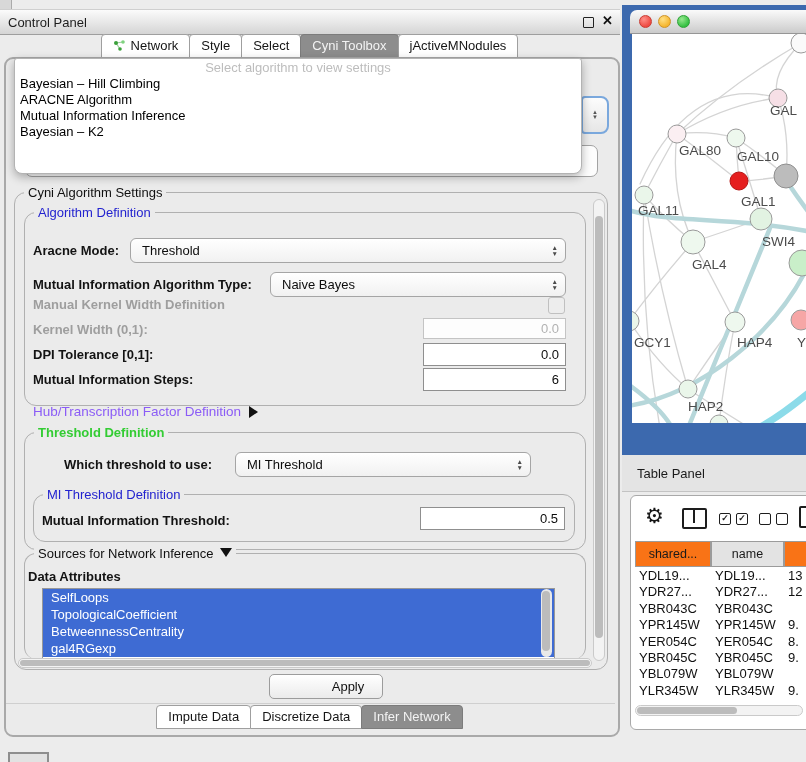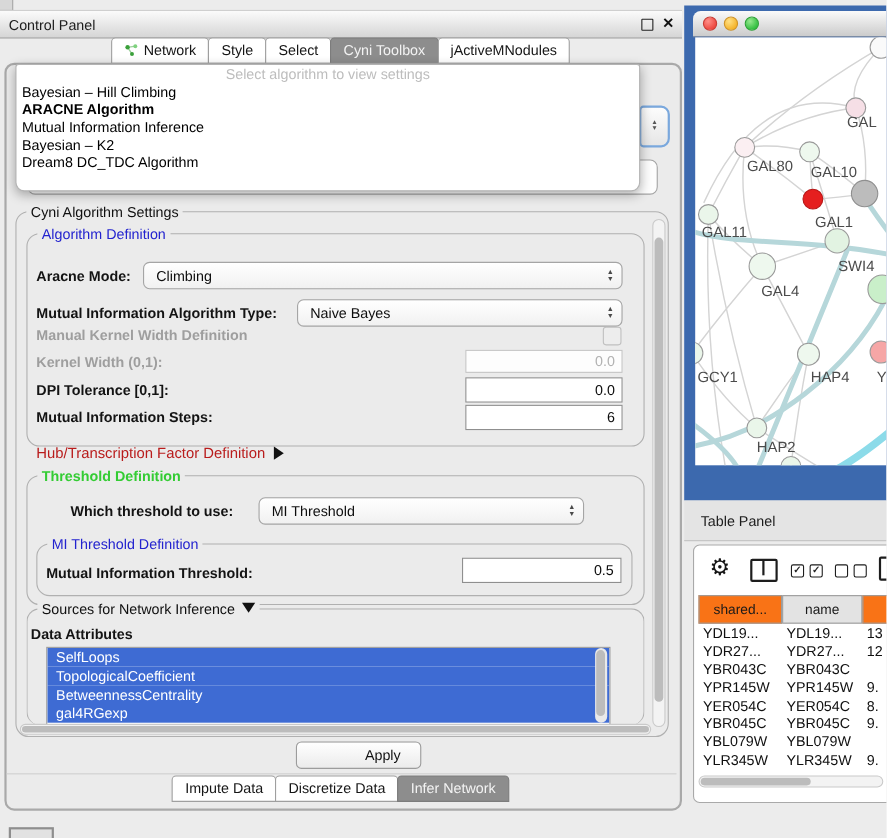--- a/index.html
+++ b/index.html
@@ -27,21 +27,21 @@
   #bg-combo{left:25px;top:145px;width:558px;height:30px;background:#fdfdfd;border:1px solid #a3a3a3;border-radius:7px;
             display:flex;align-items:center;padding-left:13px;font-size:13px;color:#9d9d9d;z-index:1;}
   #bg-spinner{left:581px;top:96px;width:24px;height:34px;border:2px solid #7aa8dd;border-radius:4px 8px 8px 4px;
               background:linear-gradient(#fcfcfc,#e6e6e6);z-index:1;display:flex;flex-direction:column;
               align-items:center;justify-content:center;font-size:6px;line-height:5px;color:#555;}
   
   #algo-dropdown{left:14px;top:58px;width:566px;height:114px;background:#fff;border:1px solid #b3b3b3;
                  border-radius:3px 3px 8px 8px;box-shadow:0 3px 10px rgba(0,0,0,0.30);z-index:5;overflow:hidden;}
   #dd-prompt{height:17px;line-height:17px;text-align:center;font-size:13px;color:#bdbdbd;}
   .algo-item{height:16px;line-height:16px;padding-left:5px;font-size:13px;color:#000;white-space:nowrap;}
-  .algo-item.bold{font-weight:bold;}
+  .algo-item.bold{font-weight:normal;}
   
   .group{position:absolute;border:1px solid #b0b0b0;border-radius:12px;}
   .gtitle{position:absolute;top:-8px;left:9px;background:#ebebeb;padding:0 4px;font-size:13px;color:#101010;white-space:nowrap;}
   .gtitle.blue{color:#2323cf;}
   .gtitle.green{color:#33cc33;font-weight:bold;}
   .lbl{position:absolute;font-size:13px;font-weight:bold;color:#131313;white-space:nowrap;}
   .lbl.dis{color:#9e9e9e;}
   .combo{position:absolute;background:linear-gradient(#ffffff,#f1f1f1);border:1px solid #a5a5a5;border-radius:6px;
          font-size:13px;color:#0d0d0d;display:flex;align-items:center;padding-left:11px;box-sizing:border-box;}
   .combo .spin{margin-left:auto;padding:0 7px;display:flex;flex-direction:column;align-items:center;
@@ -150,38 +150,37 @@
       <span>▼</span>
     </div>
 
   <div id="algo-dropdown" class="abs">
     <div id="dd-prompt">Select algorithm to view settings</div>
     <div id="algo-list">
         <div class="algo-item">Bayesian – Hill Climbing</div>
         <div class="algo-item bold">ARACNE Algorithm</div>
         <div class="algo-item">Mutual Information Inference</div>
         <div class="algo-item">Bayesian – K2</div>
-        <div class="algo-item">Dream8 DC_TDC Algorithm</div>
       </div>
   </div>
 
   <div class="group" style="left:14px;top:192px;width:592px;height:476px;">
     <span class="gtitle">Cyni Algorithm Settings</span>
   </div>
 
   <div class="sb-track abs" style="left:593px;top:199px;width:12px;height:462px;">
     <div class="sb-thumb" style="left:1px;top:16px;width:8px;height:422px;"></div>
   </div>
 
   <div class="group" style="left:24px;top:212px;width:560px;height:192px;">
     <span class="gtitle blue">Algorithm Definition</span>
   </div>
   <span class="lbl" style="left:33px;top:243px;">Aracne Mode:</span>
   <div class="combo" style="left:130px;top:238px;width:436px;height:25px;">
-    <span>Climbing</span>
+    <span>Threshold</span>
     <span class="spin">
         <span>▲</span>
         <span>▼</span>
       </span>
   </div>
   <span class="lbl" style="left:33px;top:277px;">Mutual Information Algorithm Type:</span>
   <div class="combo" style="left:270px;top:272px;width:296px;height:25px;">
     <span>Naive Bayes</span>
     <span class="spin">
         <span>▲</span>
@@ -196,21 +195,21 @@
   </div>
   <span class="lbl" style="left:33px;top:347px;">DPI Tolerance [0,1]:</span>
   <div class="field" style="left:423px;top:343px;width:143px;height:23px;">
     <span>0.0</span>
   </div>
   <span class="lbl" style="left:33px;top:372px;">Mutual Information Steps:</span>
   <div class="field" style="left:423px;top:368px;width:143px;height:23px;">
     <span>6</span>
   </div>
 
-  <div class="abs" style="left:33px;top:404px;font-size:13.5px;color:#b91c1c;text-align:center;">
+  <div class="abs" style="left:33px;top:404px;font-size:13.5px;color:#8b5cf6;text-align:center;">
     <span>Hub/Transcription Factor Definition</span><span class="tri-r"></span>
   </div>
 
   <div class="group" style="left:24px;top:432px;width:560px;height:116px;">
     <span class="gtitle green" style="background:#ebebeb;">Threshold Definition</span>
   </div>
   <span class="lbl" style="left:64px;top:457px;">Which threshold to use:</span>
   <div class="combo" style="left:235px;top:452px;width:296px;height:25px;">
     <span>MI Threshold</span>
     <span class="spin">

